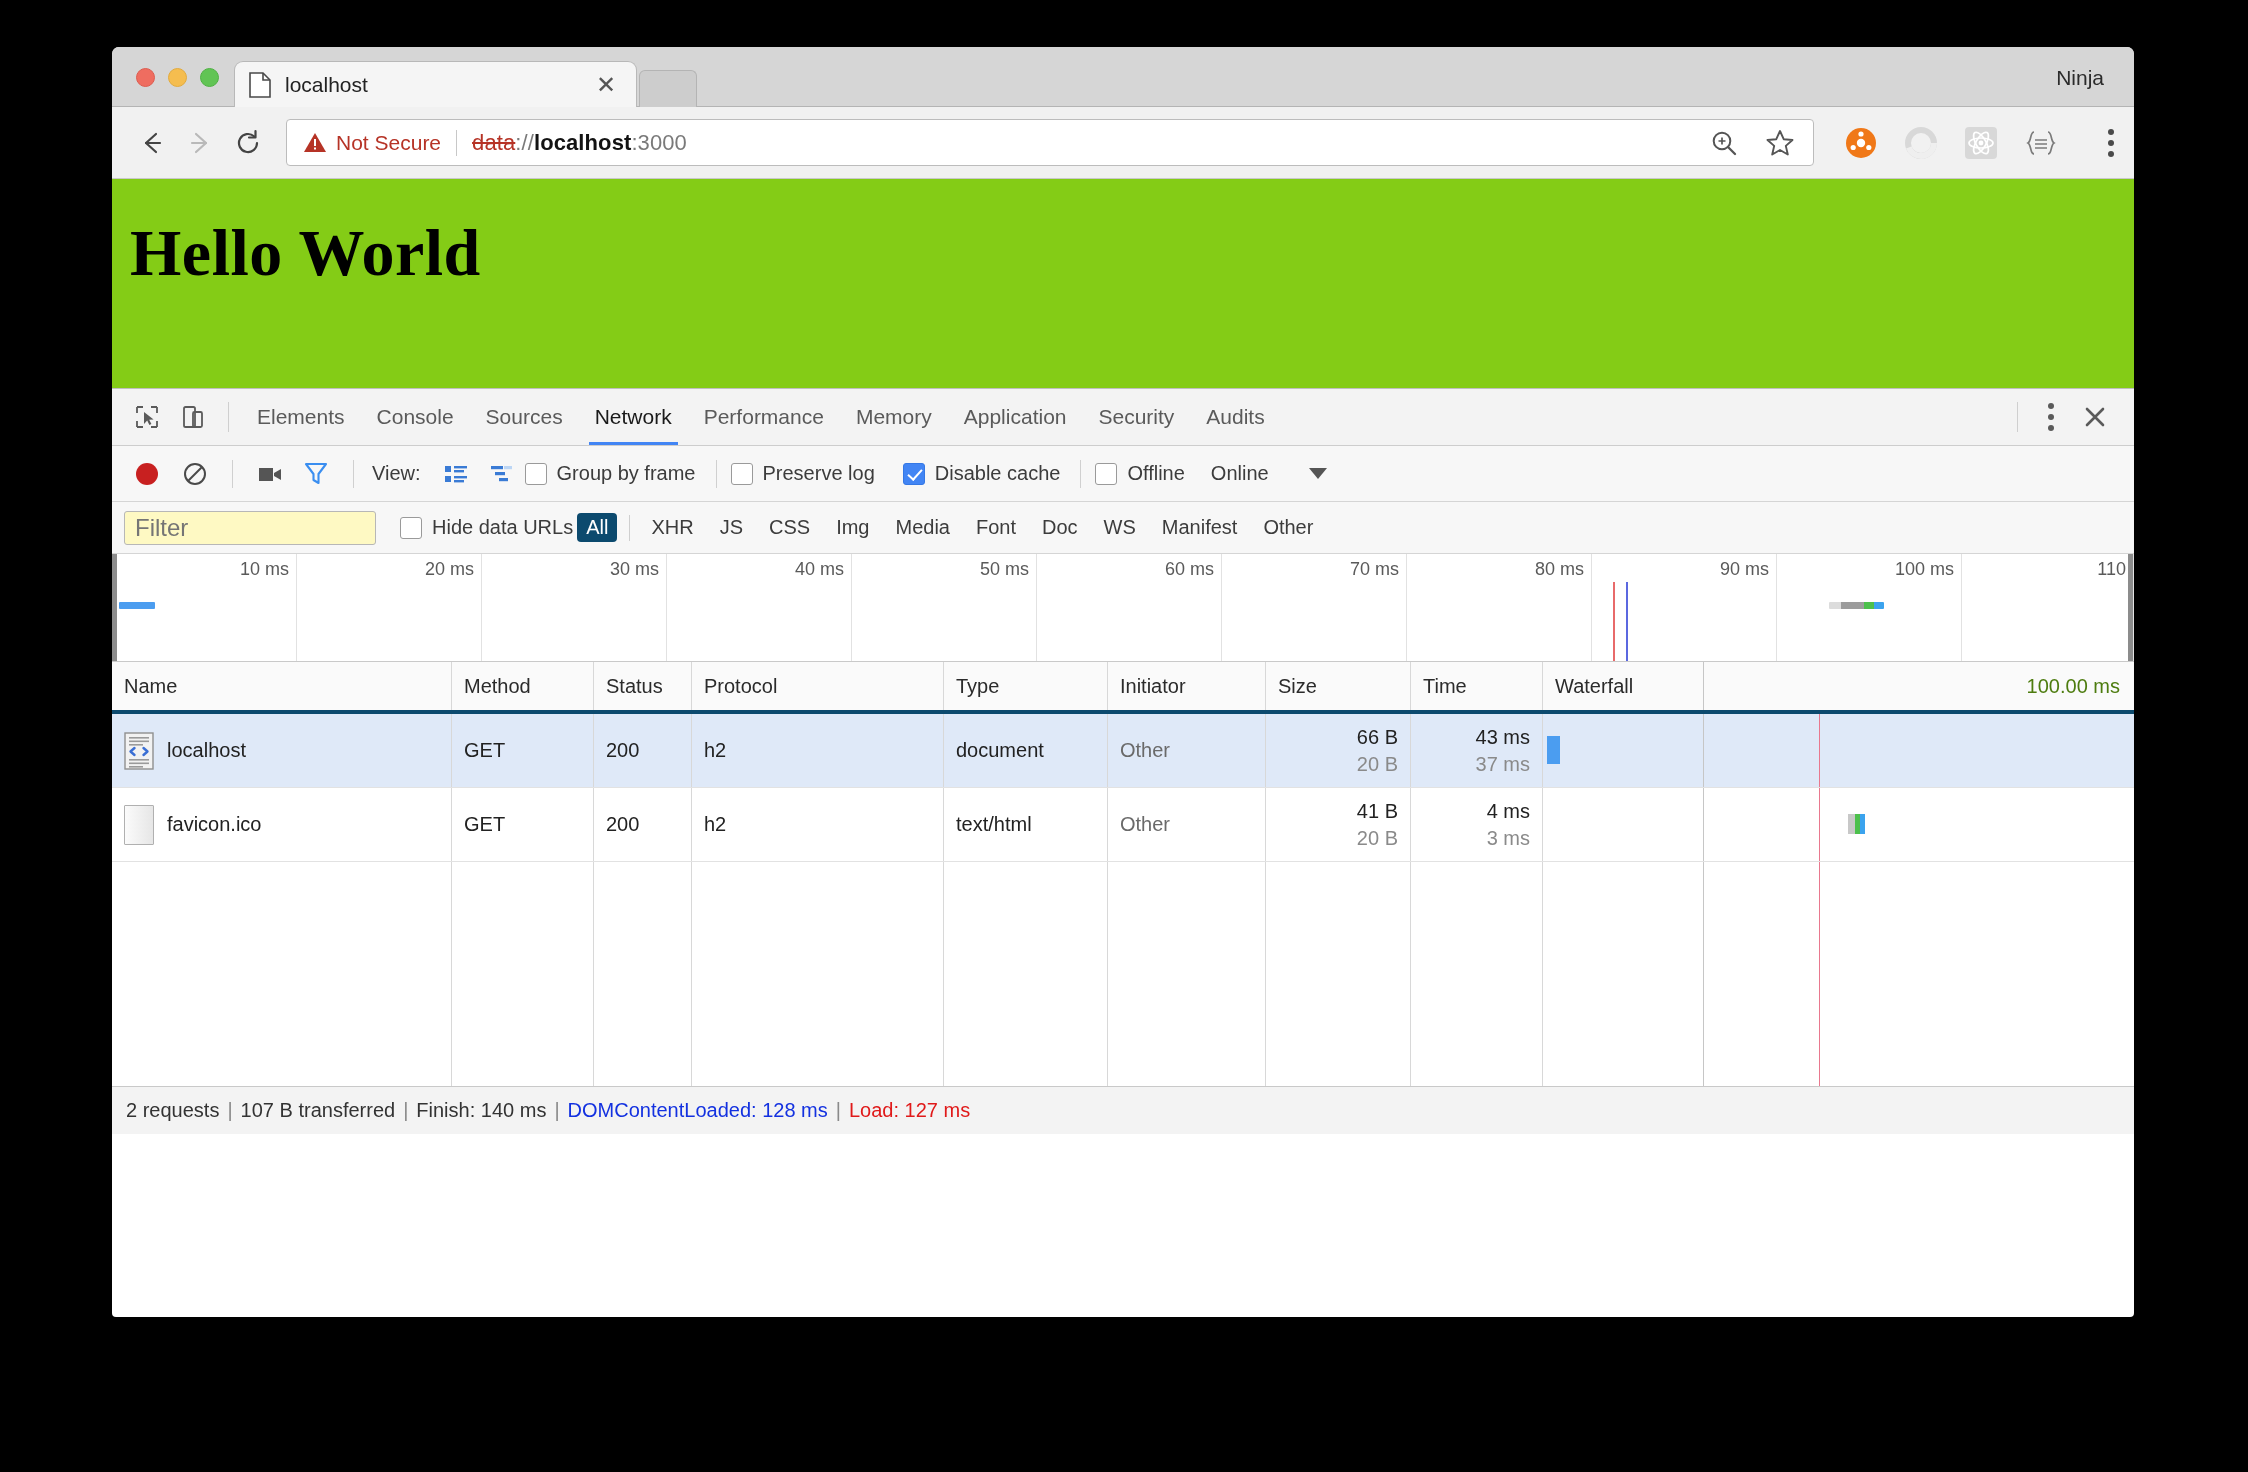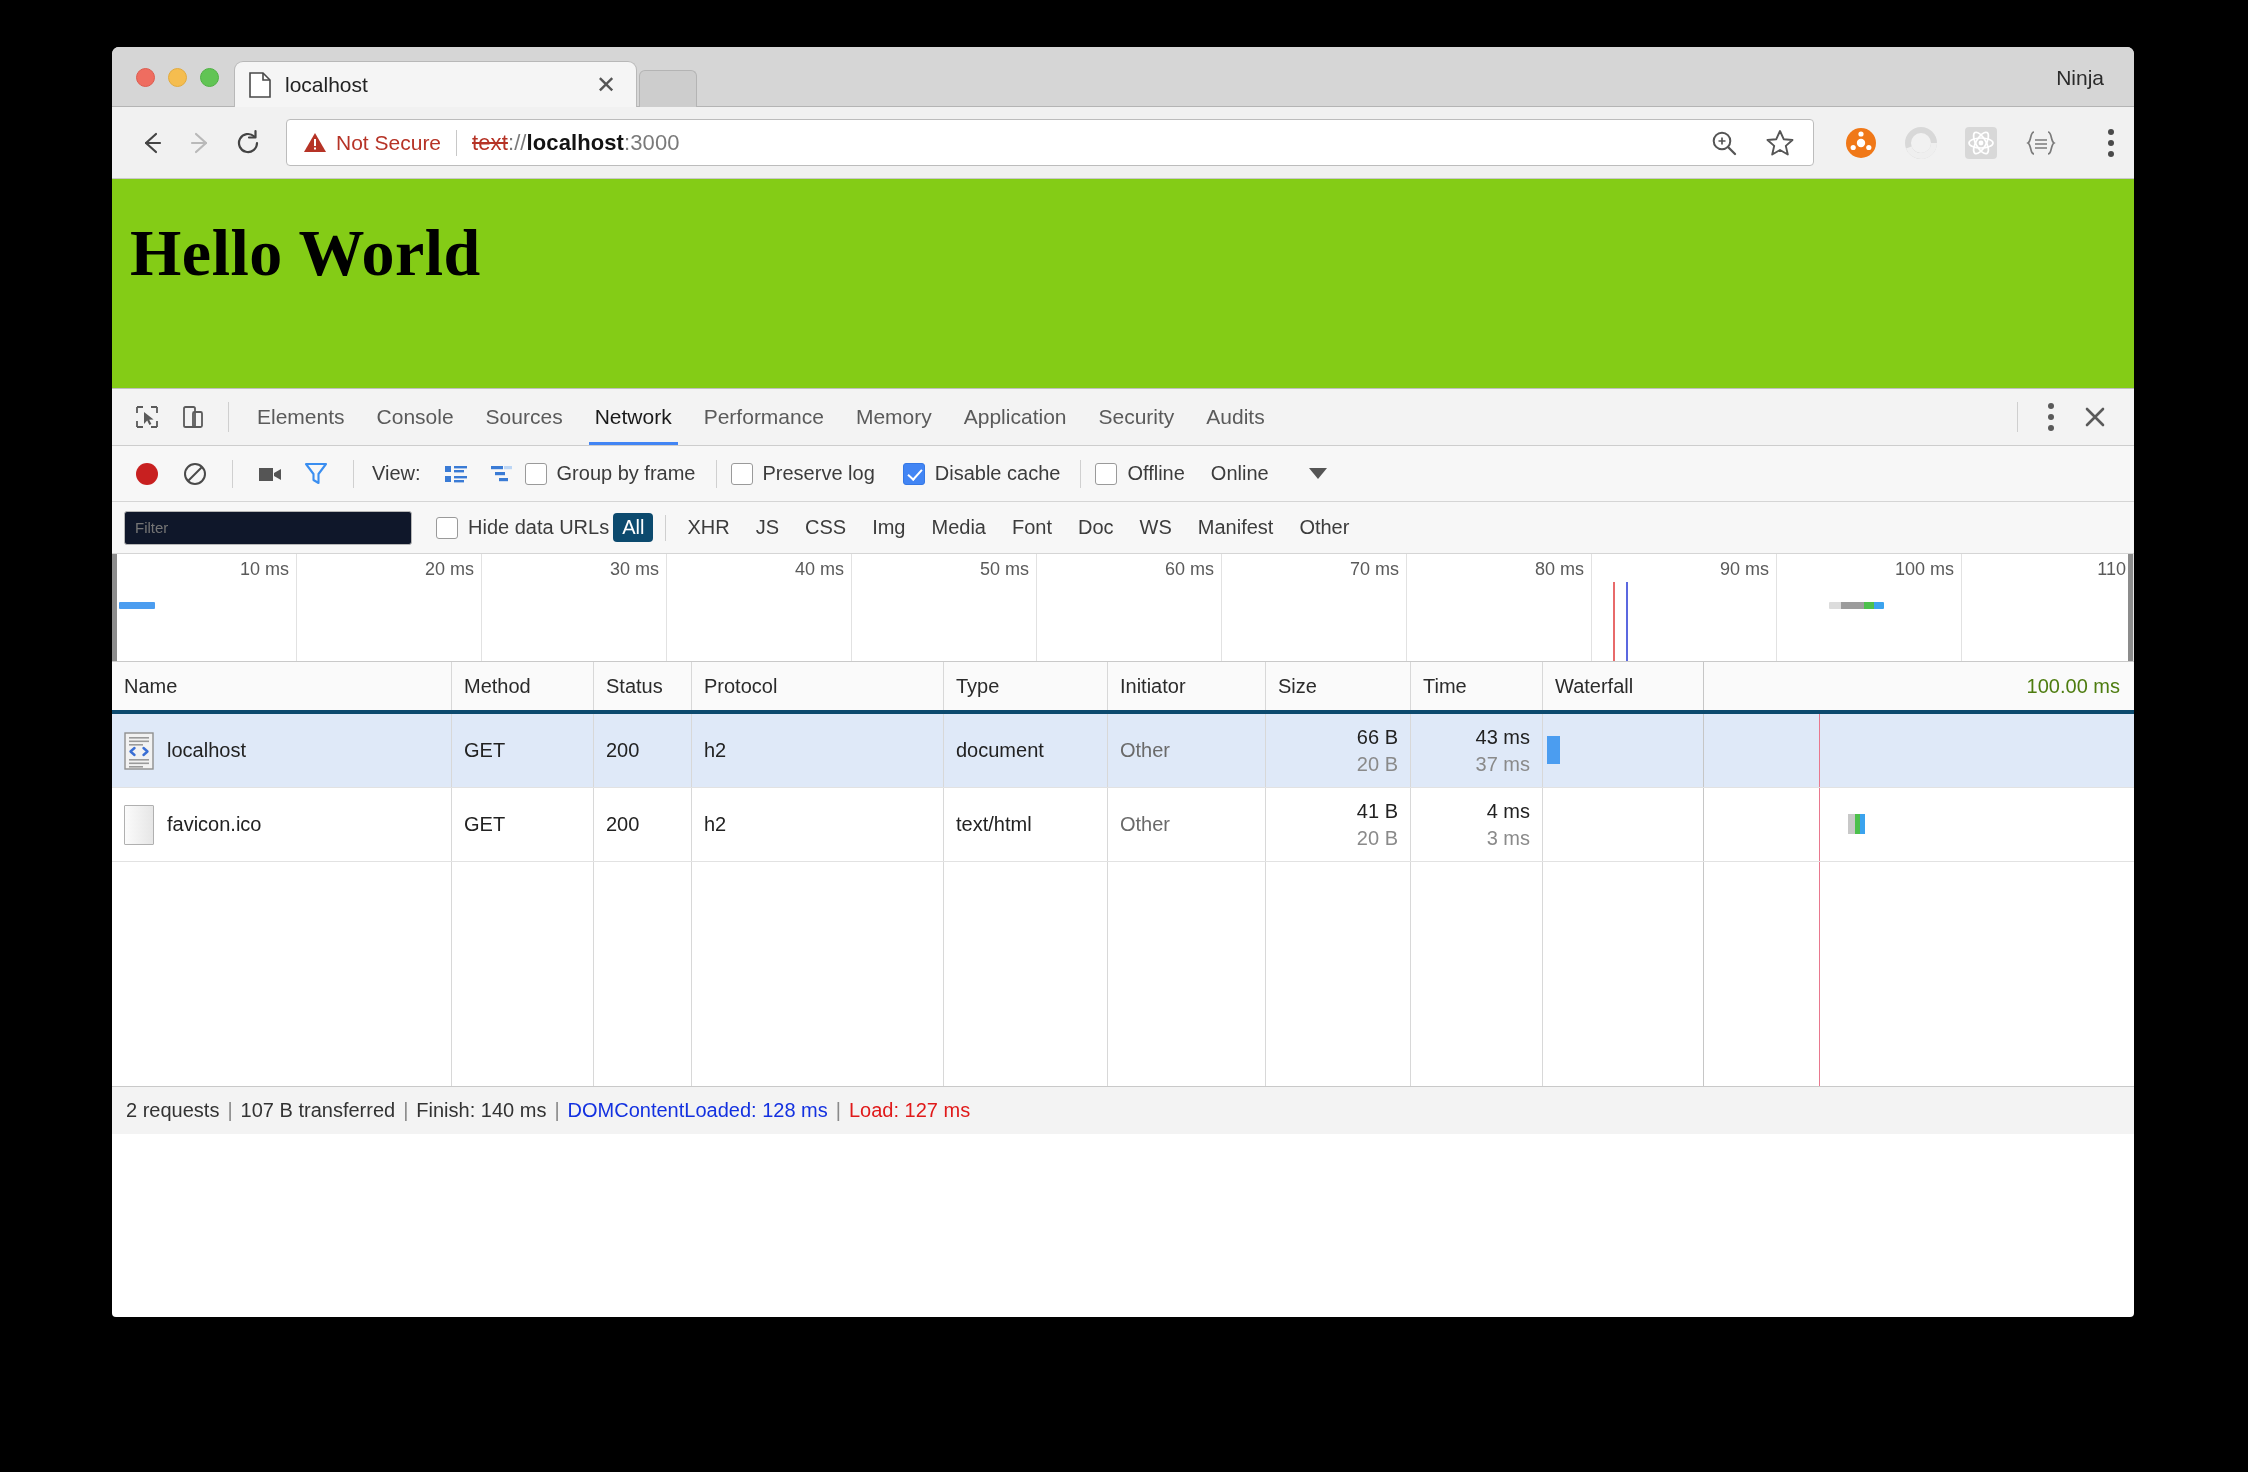--- a/index.html
+++ b/index.html
@@ -170,23 +170,23 @@
     border-top: 11px solid #555;
   }
 
   
   .dt-filter {
     height: 52px; display: flex; align-items: center;
     background: #f7f7f7; border-bottom: 1px solid #d5d5d5;
     padding-left: 12px;
   }
   .filter-input {
-    width: 288px; height: 34px;
-    border: 1px solid #b7b7b7; border-radius: 3px; background: #0f172a;
-    font-size: 15px; color: #8d8d8d;
+    width: 252px; height: 34px;
+    border: 1px solid #b7b7b7; border-radius: 3px; background: #fef9c3;
+    font-size: 24px; color: #8d8d8d;
     padding: 0 10px; outline: none;
     font-family: "Liberation Sans", sans-serif;
   }
   .hide-urls { display:flex; align-items:center; margin-left: 24px; }
   .hide-urls span { font-size: 20px; color: #3c3c3c; }
   .ftype {
     font-size: 20px; color: #3c3c3c; padding: 3px 9px; margin: 0 4px;
     border-radius: 4px;
   }
   .ftype.sel { background: #0c4a6e; color: #fff; }
@@ -314,21 +314,21 @@
       <span class="notsecure">
         <svg class="warn-tri" width="24" height="21" viewBox="0 0 24 21">
           <path d="M12,1 L23,20 H1 Z" fill="#b63326"></path>
           <rect x="11" y="7" width="2" height="7" fill="#fff"></rect>
           <rect x="11" y="15.5" width="2" height="2" fill="#fff"></rect>
         </svg>
         <span>Not Secure</span>
       </span>
       <span class="omni-sep"></span>
       <span class="url">
-        <span class="scheme">text</span><span class="sep">://</span><span class="host">localhost</span><span class="port">:3000</span>
+        <span class="scheme">data</span><span class="sep">://</span><span class="host">localhost</span><span class="port">:3000</span>
       </span>
       <span class="omni-right">
         <span class="ext-ico">
           <svg width="30" height="30" viewBox="0 0 30 30">
             <circle cx="13" cy="13" r="8.3" fill="none" stroke="#555" stroke-width="2"></circle>
             <path d="M19,19 L26,26" stroke="#555" stroke-width="2.3" stroke-linecap="round"></path>
             <path d="M13,9.5 V16.5 M9.5,13 H16.5" stroke="#555" stroke-width="1.7"></path>
           </svg>
         </span>
         <span class="ext-ico">

